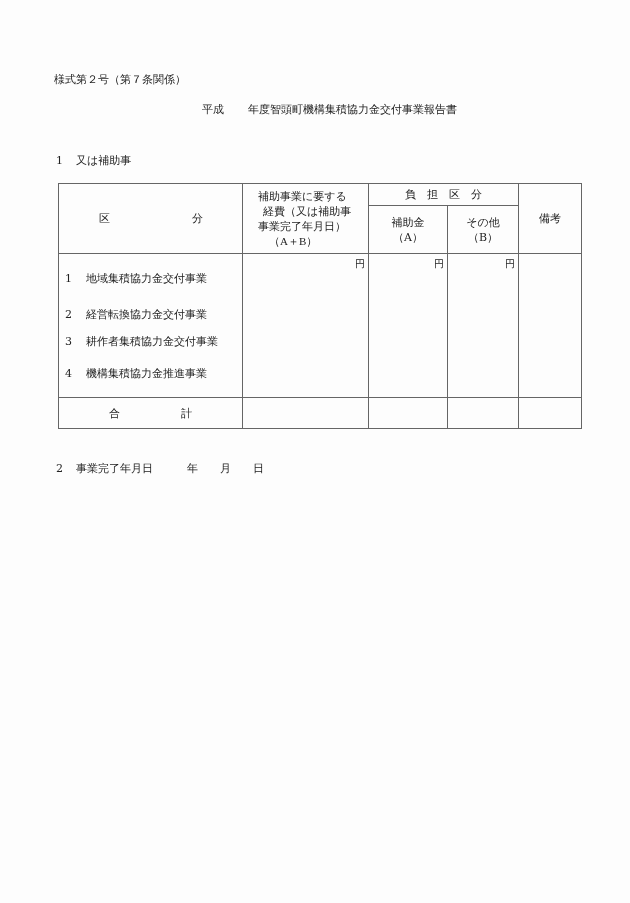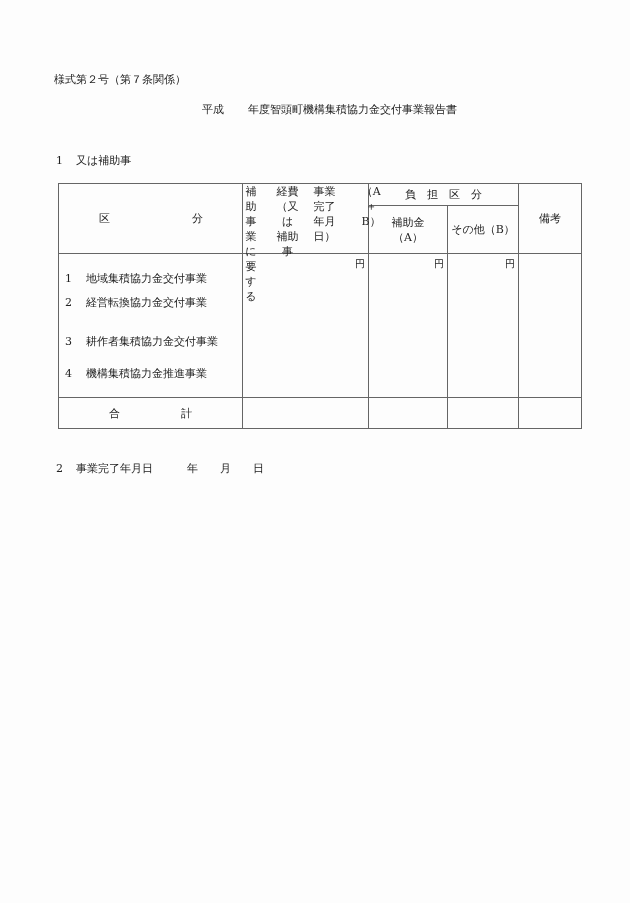--- a/index.html
+++ b/index.html
@@ -50,45 +50,45 @@
   <div class="line v" style="left:518px; top:183px; height:246px;"></div>
 
   <div class="line h" style="left:368px; top:205px; width:151px;"></div>
   <div class="line h" style="left:58px; top:253px; width:524px;"></div>
   <div class="line h" style="left:58px; top:397px; width:524px;"></div>
 
   <div class="cell" style="left:59px; top:184px; width:183px; height:69px; justify-content:flex-start;">
     <span style="position:absolute; left:40px;">区</span>
     <span style="position:absolute; left:133px;">分</span>
   </div>
-  <div class="cell" style="left:243px; top:184px; width:125px; height:69px; flex-direction:row; align-items:flex-start; justify-content:center;">
+  <div class="cell" style="left:243px; top:184px; width:125px; height:69px; flex-direction:column; align-items:flex-start; justify-content:center;">
     <span style="margin-left:15px;">補助事業に要する</span>
     <span style="margin-left:20px;">経費（又は補助事</span>
     <span style="margin-left:15px;">事業完了年月日）</span>
-    <span style="margin-left:26px;">（A＋B）</span>
+    <span style="margin-left:26px;font-family:Liberation Serif, serif;">（A＋B）</span>
   </div>
   <div class="cell" style="left:369px; top:184px; width:149px; height:21px;">負　担　区　分</div>
   <div class="cell" style="left:369px; top:206px; width:78px; height:47px; flex-direction:column;">
     <span>補助金</span>
     <span>（A）</span>
   </div>
-  <div class="cell" style="left:448px; top:206px; width:70px; height:47px; flex-direction:row;">
+  <div class="cell" style="left:448px; top:206px; width:70px; height:47px; flex-direction:column;">
     <span>その他</span>
     <span>（B）</span>
   </div>
   <div class="cell" style="left:519px; top:184px; width:62px; height:69px;text-align:center;">備考</div>
 
   <span class="yen" style="left:355px;">円</span>
   <span class="yen" style="left:434px;">円</span>
   <span class="yen" style="left:505px;">円</span>
 
   <div class="item" style="top:271px;">
     <span class="n">1</span><span>地域集積協力金交付事業</span>
   </div>
-  <div class="item" style="top:295px;">
+  <div class="item" style="top:307px;">
     <span class="n">2</span><span>経営転換協力金交付事業</span>
   </div>
   <div class="item" style="top:334px;">
     <span class="n">3</span><span>耕作者集積協力金交付事業</span>
   </div>
   <div class="item" style="top:366px;">
     <span class="n">4</span><span>機構集積協力金推進事業</span>
   </div>
 
   <div class="cell" style="left:59px; top:398px; width:183px; height:30px;">

